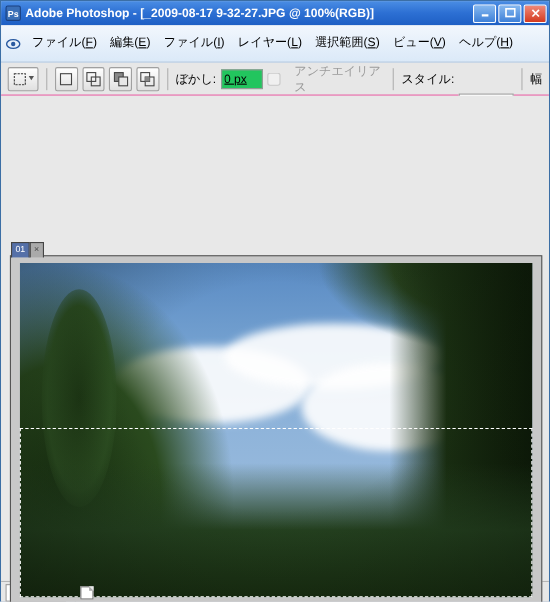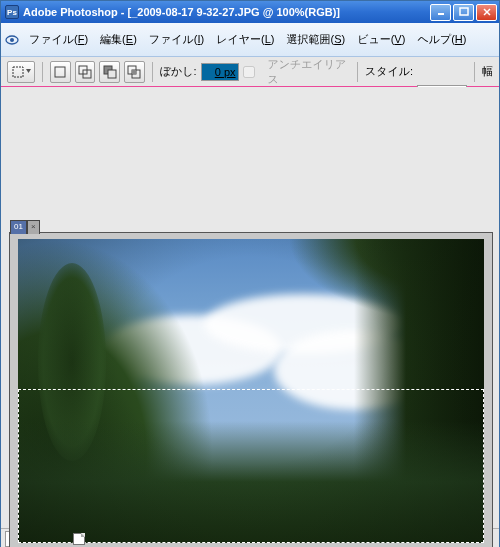--- a/index.html
+++ b/index.html
@@ -132,24 +132,24 @@
 }
 .toolbar-label {
   font-size: 11px;
   color: #000;
   white-space: nowrap;
 }
 .toolbar-input {
   width: 38px;
   height: 18px;
   border: 1px solid #999;
-  background: #0369a1;
+  background: #22c55e;
   font-size: 11px;
   padding: 0 2px;
-  text-align: right;
+  text-align: left;
   text-decoration: underline;
 }
 .toolbar-check {
   display: flex;
   align-items: center;
   color: #9a9a9a;
   font-size: 11px;
   gap: 13px;
 }
 .toolbar-check input { width: 12px; height: 12px; }

